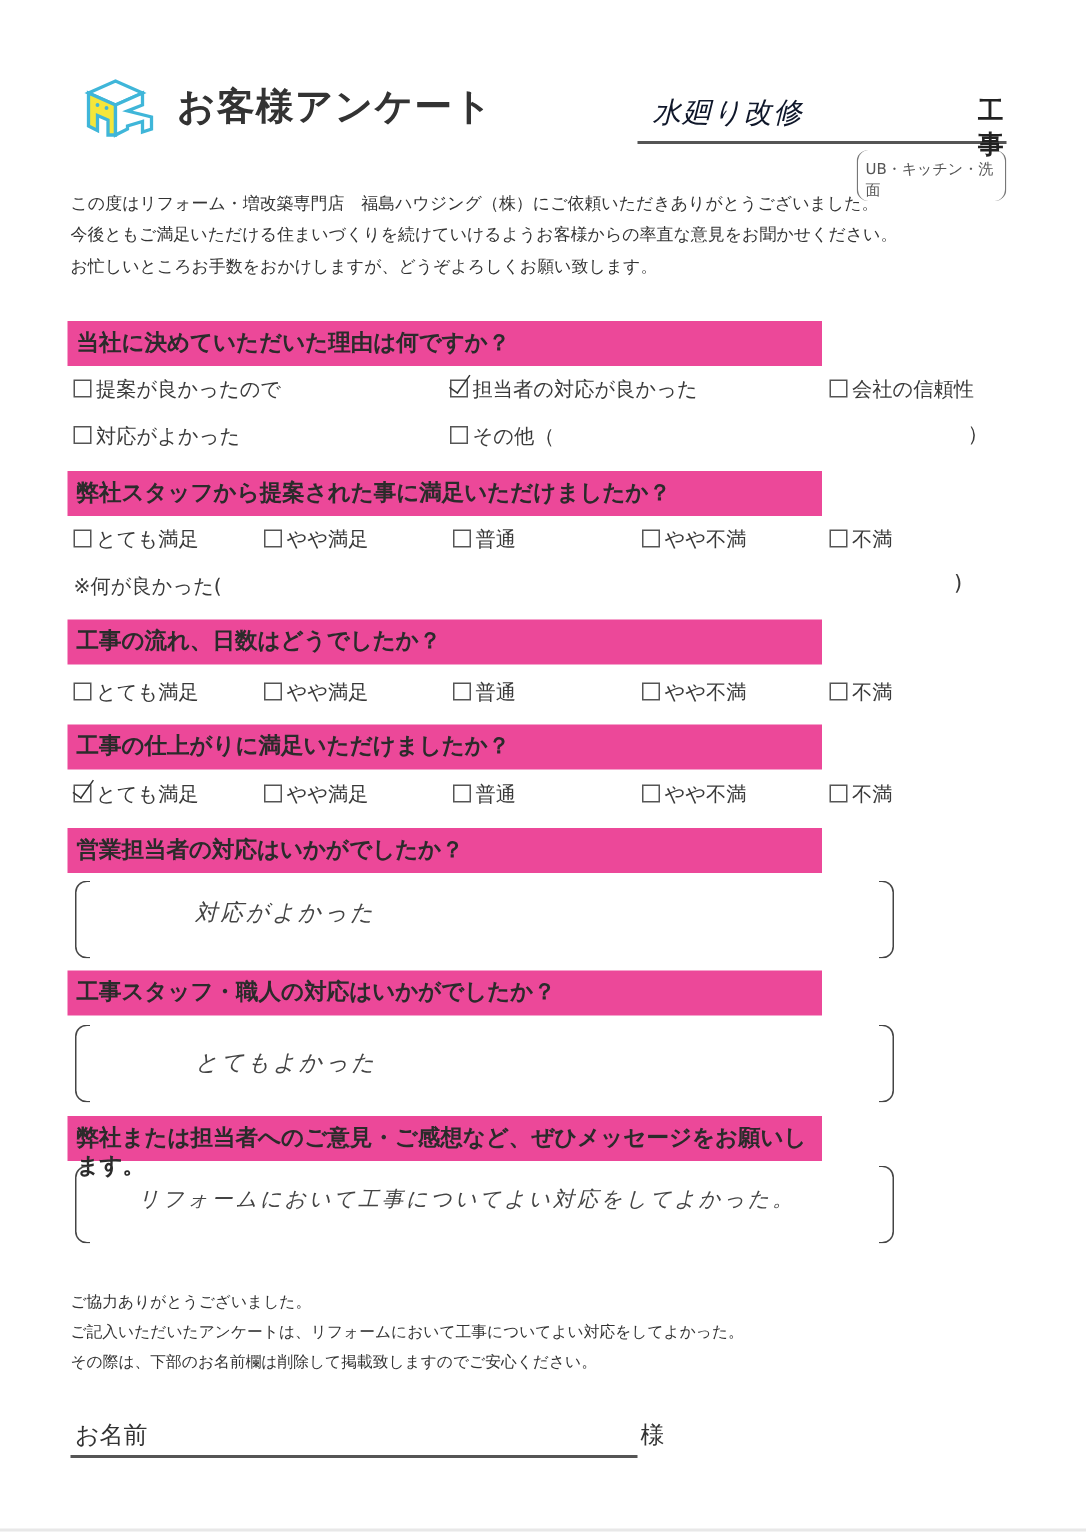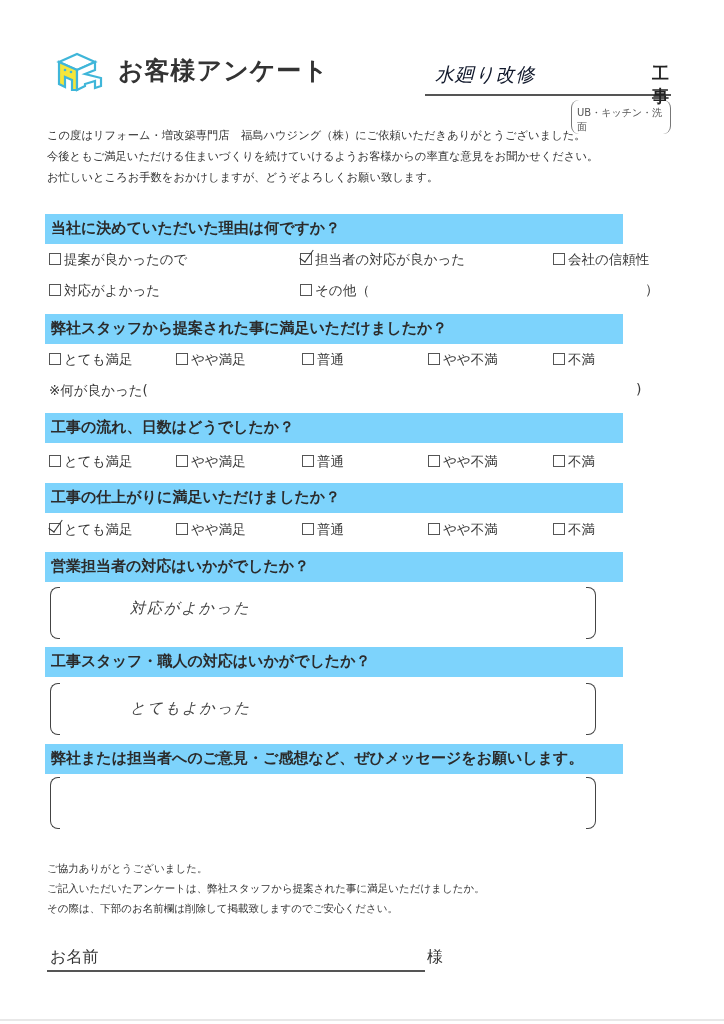--- a/index.html
+++ b/index.html
@@ -9,21 +9,21 @@
   .logo { position: absolute; left: 55px; top: 50px; width: 48px; height: 44px; }
   .title { position: absolute; left: 118px; top: 54px; font-size: 25px; font-weight: bold; color: #333; letter-spacing: 1px; }
 
   .work-type { position: absolute; left: 425px; top: 56px; width: 246px; height: 40px; border-bottom: 2px solid #555; }
   .work-type .hand { position: absolute; left: 10px; top: 6px; font-size: 19px; color: #0f172a; font-family: "DejaVu Serif", serif; font-style: italic; letter-spacing: 1px; }
   .work-type .paren { position: absolute; left: 146px; top: 4px; height: 34px; border-left: 1.5px solid #777; border-right: 1.5px solid #777; border-radius: 8px; padding: 6px 5px 0 5px; font-size: 10px; color: #555; margin-top: 40px; }
   .work-type .koji { position: absolute; left: 227px; top: 6px; font-size: 17px; font-weight: bold; color: #222; }
 
   .intro { position: absolute; left: 47px; top: 125px; font-size: 11.3px; line-height: 21px; color: #333; }
 
-  .qbar { position: absolute; left: 45px; width: 578px; height: 30px; background: #7dd3fc; }
+  .qbar { position: absolute; left: 45px; width: 503px; height: 30px; background: #ec4899; }
   .qbar span { position: absolute; left: 6px; top: 5px; font-size: 15px; font-weight: bold; color: #2b2b2b; }
 
   .opt { position: absolute; font-size: 13.5px; color: #3a3a3a; white-space: nowrap; }
   .cb { display: inline-block; width: 12px; height: 12px; border: 1px solid #555; margin-right: 3px; vertical-align: -1px; position: relative; }
   .cb.checked::after { content: ""; position: absolute; left: 2px; top: -7px; width: 6px; height: 14px; border-right: 1.3px solid #333; border-bottom: 1.3px solid #333; transform: rotate(35deg); }
   .close-paren { position: absolute; font-size: 14px; color: #3a3a3a; }
 
   .answer-box { position: absolute; left: 50px; width: 546px; height: 52px; }
   .answer-box .lb, .answer-box .rb { position: absolute; top: 0; width: 10px; height: 100%; border: 1.5px solid #444; }
   .answer-box .lb { left: 0; border-right: none; border-radius: 8px 0 0 8px; }
@@ -119,24 +119,25 @@
   <div class="rb"></div>
   <span class="hand" style="left:80px; top:16px;">とてもよかった</span>
 </div>
 
 <div class="qbar" style="top:744px;padding-left:33px;">
   <span>弊社または担当者へのご意見・ご感想など、ぜひメッセージをお願いします。</span>
 </div>
 <div class="answer-box" style="top:777px;">
   <div class="lb"></div>
   <div class="rb"></div>
+  <span class="hand" style="left:42px; top:14px; font-size:14px;">リフォームにおいて工事についてよい対応をしてよかった。</span>
 </div>
 
 <div class="thanks">
   <div>ご協力ありがとうございました。</div>
-  <div>ご記入いただいたアンケートは、弊社スタッフから提案された事に満足いただけましたか。</div>
+  <div>ご記入いただいたアンケートは、リフォームにおいて工事についてよい対応をしてよかった。</div>
   <div>その際は、下部のお名前欄は削除して掲載致しますのでご安心ください。</div>
 </div>
 
 <div class="name-label">お名前</div>
 <div class="name-line"></div>
 <div class="sama">様</div>
 <div class="bottom-line"></div>
 
 </body></html>

